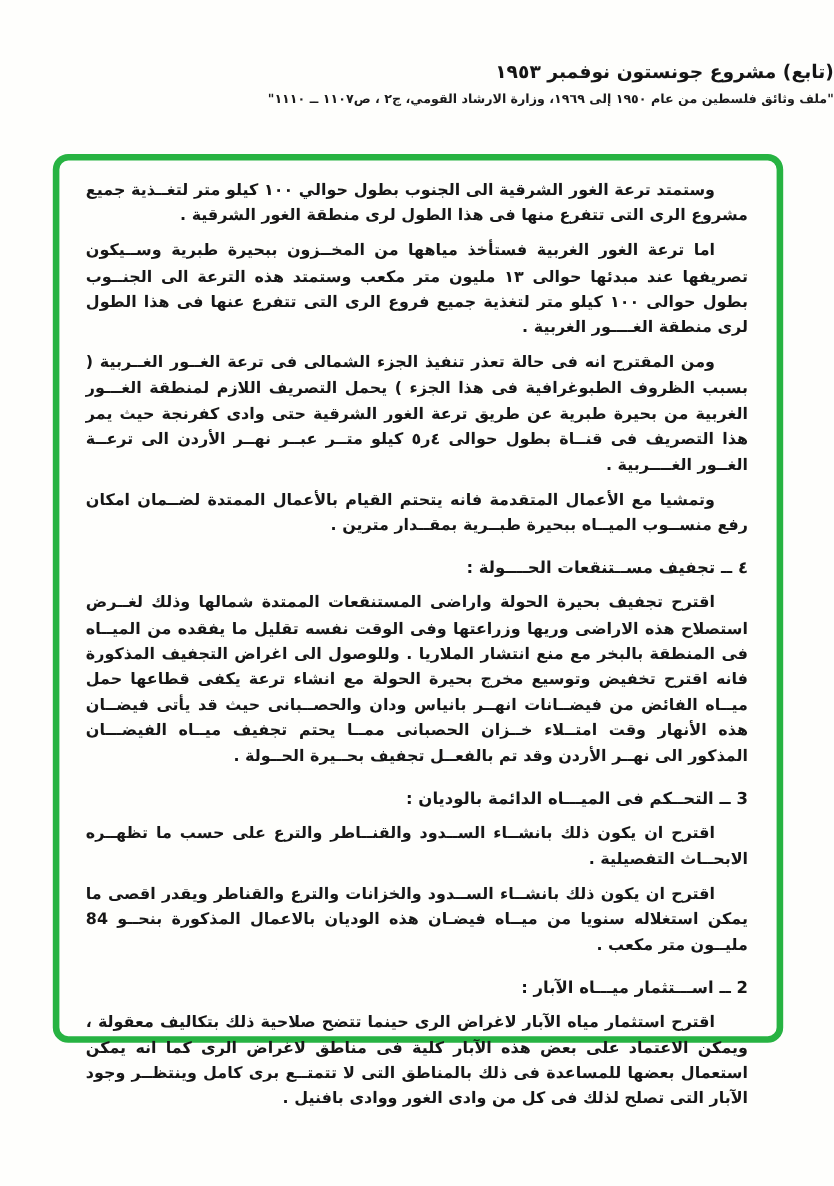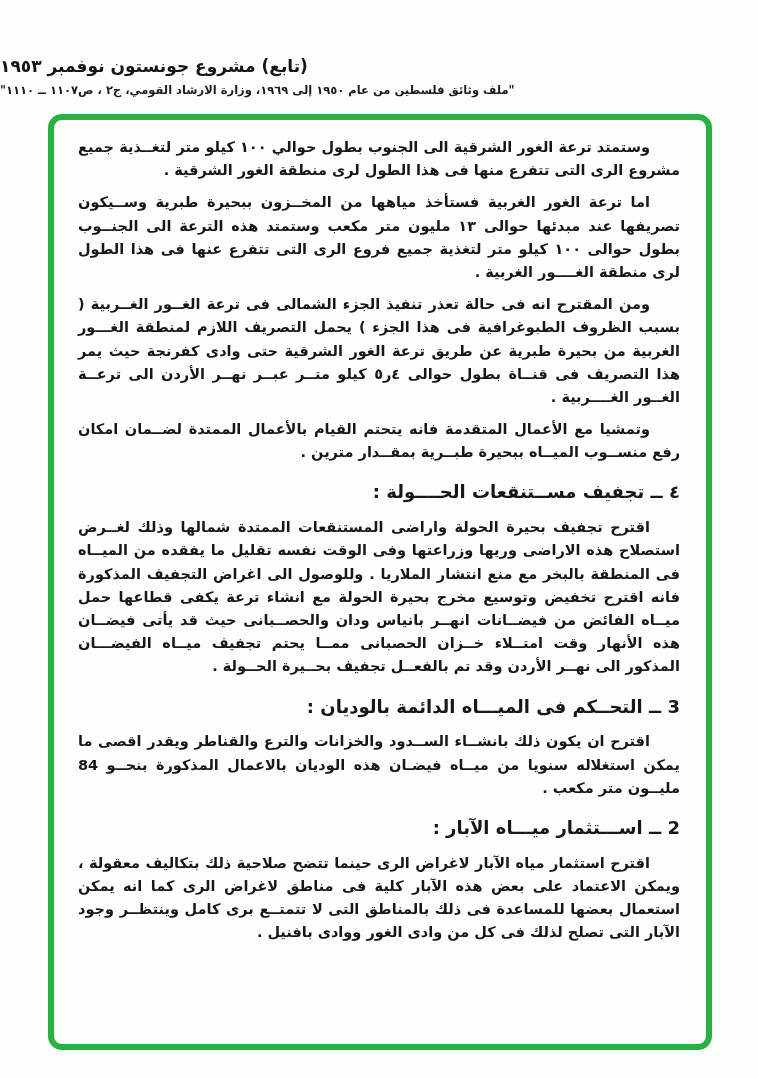--- a/index.html
+++ b/index.html
@@ -11,76 +11,77 @@
     position:relative;
     overflow:hidden;
   }
   .page{
     position:absolute;inset:0;
     background:#fefefc;
     direction:rtl;
   }
   .doc-header{
     padding-top:56px;
-    text-align:left;
+    text-align:right;
   }
   .doc-title{
     font-size:17px;
     font-weight:bold;
     letter-spacing:0.2px;
   }
   .doc-source{
     margin-top:7px;
     font-size:11.5px;
     font-weight:bold;
     color:#1b1b1b;
   }
   .green-frame{
     position:absolute;
-    left:48px;top:114px;
-    width:664px;height:936px;
+    left:48px;top:140px;
+    width:664px;height:808px;
     box-sizing:border-box;
     border:6px solid #27b342;
     border-radius:14px;
     padding:16px 26px 14px 24px;
     background:#fefefc;
   }
   .block{
     font-size:14.5px;
     line-height:1.6;
     text-align:justify;
     font-weight:bold;
     color:#171717;
   }
   .block.para{
     text-indent:30px;
     margin:0 0 9px 0;
   }
   .block.heading{
     text-indent:0;
     margin:14px 0 9px 0;
-    font-size:18px;
+    font-size:15px;
   }
 </style>
 </head>
 <body>
 
 <div class="page">
 
   <div class="doc-header">
     <div class="doc-title">(تابع) مشروع جونستون نوفمبر ١٩٥٣</div>
     <div class="doc-source">"ملف وثائق فلسطين من عام ١٩٥٠ إلى ١٩٦٩، وزارة الارشاد القومي، ج٢ ، ص١١٠٧ ــ ١١١٠"</div>
   </div>
 
   <div class="green-frame">
     <p class="block para">وستمتد ترعة الغور الشرقية الى الجنوب بطول حوالي ١٠٠ كيلو متر لتغــذية جميع مشروع الرى التى تتفرع منها فى هذا الطول لرى منطقة الغور الشرقية .</p>
     <p class="block para">اما ترعة الغور الغربية فستأخذ مياهها من المخــزون ببحيرة طبرية وســيكون تصريفها عند مبدئها حوالى ١٣ مليون متر مكعب وستمتد هذه الترعة الى الجنــوب بطول حوالى ١٠٠ كيلو متر لتغذية جميع فروع الرى التى تتفرع عنها فى هذا الطول لرى منطقة الغــــور الغربية .</p>
     <p class="block para">ومن المقترح انه فى حالة تعذر تنفيذ الجزء الشمالى فى ترعة الغــور الغــربية ( بسبب الظروف الطبوغرافية فى هذا الجزء ) يحمل التصريف اللازم لمنطقة الغـــور الغربية من بحيرة طبرية عن طريق ترعة الغور الشرقية حتى وادى كفرنجة حيث يمر هذا التصريف فى قنــاة بطول حوالى ٤ر٥ كيلو متــر عبــر نهــر الأردن الى ترعــة الغــور الغــــربية .</p>
     <p class="block para">وتمشيا مع الأعمال المتقدمة فانه يتحتم القيام بالأعمال الممتدة لضــمان امكان رفع منســوب الميــاه ببحيرة طبــرية بمقــدار مترين .</p>
     <h3 class="block heading">٤ ــ تجفيف مســتنقعات الحــــولة :</h3>
     <p class="block para">اقترح تجفيف بحيرة الحولة واراضى المستنقعات الممتدة شمالها وذلك لغــرض استصلاح هذه الاراضى وريها وزراعتها وفى الوقت نفسه تقليل ما يفقده من الميــاه فى المنطقة بالبخر مع منع انتشار الملاريا . وللوصول الى اغراض التجفيف المذكورة فانه اقترح تخفيض وتوسيع مخرج بحيرة الحولة مع انشاء ترعة يكفى قطاعها حمل ميــاه الفائض من فيضــانات انهــر بانياس ودان والحصــبانى حيث قد يأتى فيضــان هذه الأنهار وقت امتــلاء خــزان الحصبانى ممــا يحتم تجفيف ميــاه الفيضـــان المذكور الى نهــر الأردن وقد تم بالفعــل تجفيف بحــيرة الحــولة .</p>
     <h3 class="block heading">3 ــ التحــكم فى الميـــاه الدائمة بالوديان :</h3>
+    <p class="block para">اقترح ان يكون ذلك بانشــاء الســدود والقنــاطر والترع على حسب ما تظهــره الابحــاث التفصيلية .</p>
     <p class="block para">اقترح ان يكون ذلك بانشــاء الســدود والخزانات والترع والقناطر ويقدر اقصى ما يمكن استغلاله سنويا من ميــاه فيضـان هذه الوديان بالاعمال المذكورة بنحــو 84 مليــون متر مكعب .</p>
     <h3 class="block heading">2 ــ اســـتثمار ميـــاه الآبار :</h3>
     <p class="block para">اقترح استثمار مياه الآبار لاغراض الرى حينما تتضح صلاحية ذلك بتكاليف معقولة ، ويمكن الاعتماد على بعض هذه الآبار كلية فى مناطق لاغراض الرى كما انه يمكن استعمال بعضها للمساعدة فى ذلك بالمناطق التى لا تتمتــع برى كامل وينتظــر وجود الآبار التى تصلح لذلك فى كل من وادى الغور ووادى بافنيل .</p>
   </div>
 
 </div>
 
 </body></html>

